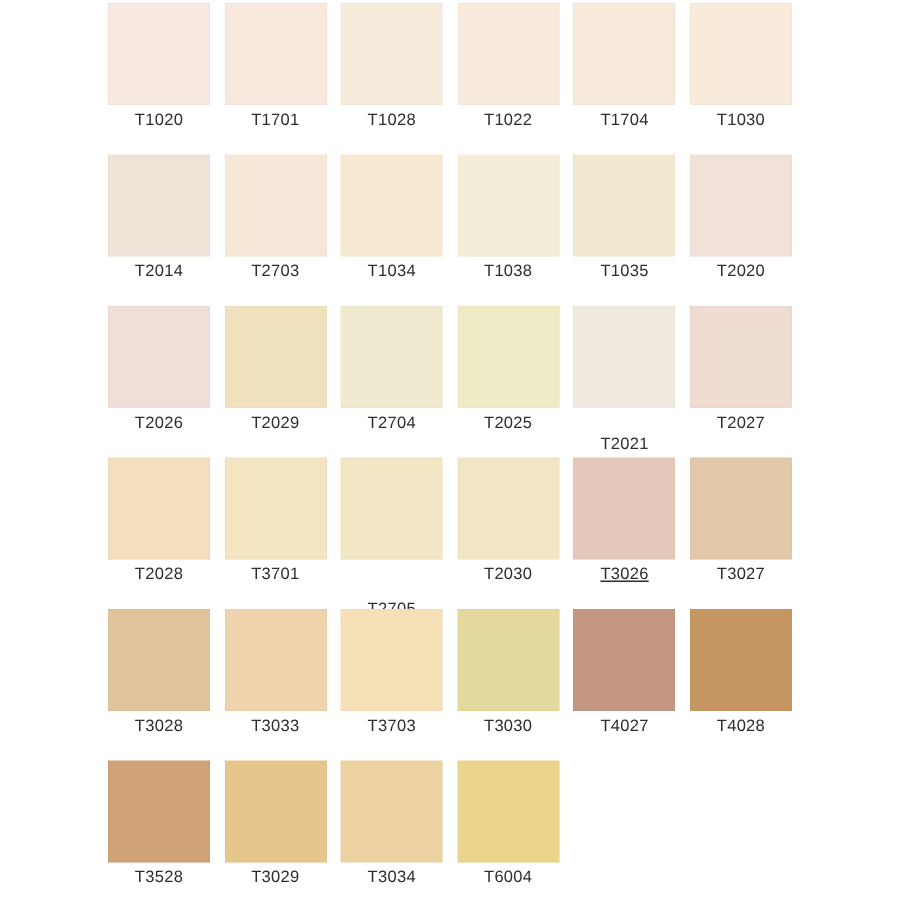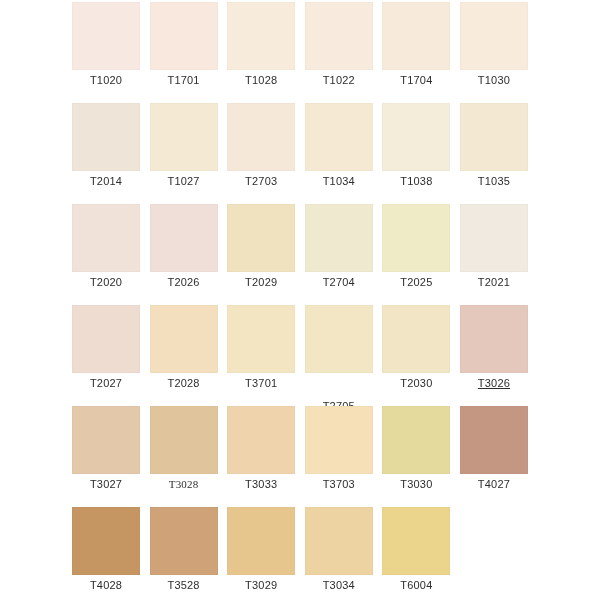--- a/index.html
+++ b/index.html
@@ -86,24 +86,20 @@
       </div>
       <div class="swatch-cell">
         <div class="swatch-chip" style="background: rgb(248, 235, 220);"></div>
         <div class="swatch-label" style="color: rgb(45, 45, 45);">T1030</div>
       </div>
       <div class="swatch-cell">
         <div class="swatch-chip" style="background: rgb(239, 228, 216);"></div>
         <div class="swatch-label" style="color: rgb(45, 45, 45);">T2014</div>
       </div>
       <div class="swatch-cell">
-        <div class="swatch-chip" style="background: rgb(244, 233, 210);"></div>
-        <div class="swatch-label" style="color: rgb(45, 45, 45);">T1027</div>
-      </div>
-      <div class="swatch-cell">
         <div class="swatch-chip" style="background: rgb(245, 232, 216);"></div>
         <div class="swatch-label" style="color: rgb(45, 45, 45);">T2703</div>
       </div>
       <div class="swatch-cell">
         <div class="swatch-chip" style="background: rgb(245, 233, 211);"></div>
         <div class="swatch-label" style="color: rgb(45, 45, 45);">T1034</div>
       </div>
       <div class="swatch-cell">
         <div class="swatch-chip" style="background: rgb(244, 237, 218);"></div>
         <div class="swatch-label" style="color: rgb(45, 45, 45);">T1038</div>
@@ -127,21 +123,21 @@
       <div class="swatch-cell">
         <div class="swatch-chip" style="background: rgb(239, 233, 207);"></div>
         <div class="swatch-label" style="color: rgb(45, 45, 45);">T2704</div>
       </div>
       <div class="swatch-cell">
         <div class="swatch-chip" style="background: rgb(239, 235, 198);"></div>
         <div class="swatch-label" style="color: rgb(45, 45, 45);">T2025</div>
       </div>
       <div class="swatch-cell">
         <div class="swatch-chip" style="background: rgb(241, 234, 225);"></div>
-        <div class="swatch-label" style="color: rgb(45, 45, 45);">T2021</div>
+        <div class="swatch-label" style="color: rgb(45, 45, 45); margin-top: 14px;">T2021</div>
       </div>
       <div class="swatch-cell">
         <div class="swatch-chip" style="background: rgb(239, 220, 208);"></div>
         <div class="swatch-label" style="color: rgb(45, 45, 45);">T2027</div>
       </div>
       <div class="swatch-cell">
         <div class="swatch-chip" style="background: rgb(243, 223, 189);"></div>
         <div class="swatch-label" style="color: rgb(45, 45, 45);">T2028</div>
       </div>
       <div class="swatch-cell">
@@ -159,21 +155,21 @@
       <div class="swatch-cell">
         <div class="swatch-chip" style="background: rgb(228, 200, 188);"></div>
         <div class="swatch-label" style="color: rgb(45, 45, 45); text-decoration: underline;">T3026</div>
       </div>
       <div class="swatch-cell">
         <div class="swatch-chip" style="background: rgb(227, 200, 170);"></div>
         <div class="swatch-label" style="color: rgb(45, 45, 45);">T3027</div>
       </div>
       <div class="swatch-cell">
         <div class="swatch-chip" style="background: rgb(224, 196, 155);"></div>
-        <div class="swatch-label" style="color: rgb(45, 45, 45); font-family: Liberation Serif, serif;">T3028</div>
+        <div class="swatch-label" style="color: rgb(45, 45, 45);">T3028</div>
       </div>
       <div class="swatch-cell">
         <div class="swatch-chip" style="background: rgb(239, 211, 172);"></div>
         <div class="swatch-label" style="color: rgb(45, 45, 45);">T3033</div>
       </div>
       <div class="swatch-cell">
         <div class="swatch-chip" style="background: rgb(246, 224, 183);"></div>
         <div class="swatch-label" style="color: rgb(45, 45, 45);">T3703</div>
       </div>
       <div class="swatch-cell">

